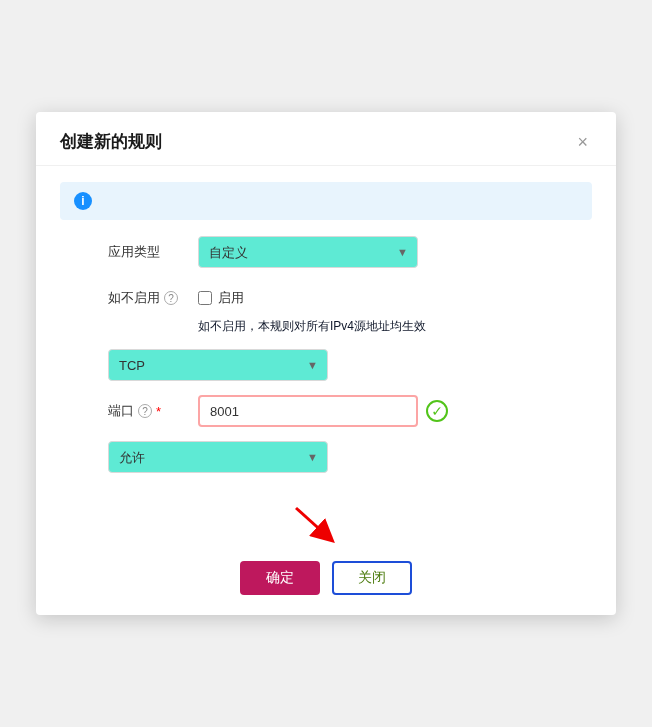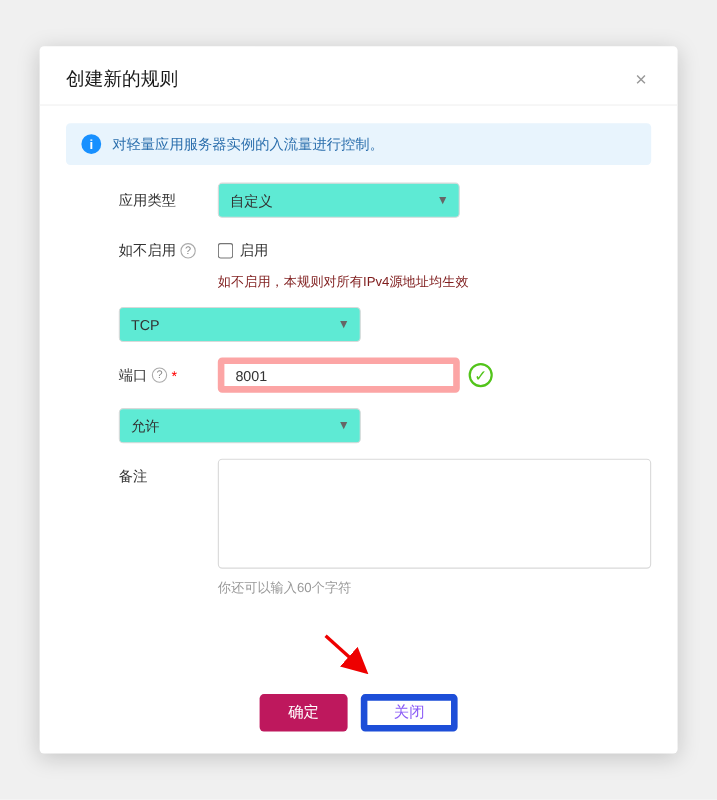--- a/index.html
+++ b/index.html
@@ -23,21 +23,21 @@
     }
     .dialog-header {
       display: flex;
       align-items: center;
       justify-content: space-between;
       padding: 18px 24px 12px 24px;
       border-bottom: 1px solid #f0f0f0;
     }
     .dialog-title {
       font-size: 17px;
-      font-weight: normal;
+      font-weight: bold;
       color: #1a1a1a;
     }
     .close-btn {
       cursor: pointer;
       font-size: 18px;
       color: #999;
       background: none;
       border: none;
       line-height: 1;
       padding: 2px 4px;
@@ -147,33 +147,33 @@
       width: 14px;
       height: 14px;
       cursor: pointer;
     }
     .checkbox-label {
       font-size: 13px;
       color: #333;
     }
     .sub-hint {
       font-size: 12px;
-      color: #7f1d1d;
+      color: #0f172a;
       margin-top: 4px;
     }
 
     .port-row {
       display: flex;
       align-items: center;
       gap: 8px;
     }
     .port-input {
       width: 220px;
       height: 32px;
-      border: 6px solid #fca5a5;
+      border: 2px solid #fca5a5;
       border-radius: 4px;
       padding: 0 10px;
       font-size: 13px;
       color: #333;
       outline: none;
     }
     .check-circle {
       width: 22px;
       height: 22px;
       border-radius: 50%;
@@ -223,22 +223,22 @@
       border: none;
       border-radius: 4px;
       padding: 0 24px;
       height: 34px;
       font-size: 14px;
       cursor: pointer;
       min-width: 80px;
     }
     .btn-cancel {
       background: #fff;
-      color: #8b5cf6;
-      border: 6px solid #1d4ed8;
+      color: #4d7c0f;
+      border: 2px solid #1d4ed8;
       border-radius: 4px;
       padding: 0 24px;
       height: 34px;
       font-size: 14px;
       cursor: pointer;
       min-width: 80px;
     }
 
     
     .arrow-svg {
@@ -251,21 +251,20 @@
 
 <div class="dialog">
 
   <div class="dialog-header">
     <span class="dialog-title">创建新的规则</span>
     <button class="close-btn">×</button>
   </div>
 
   <div class="info-banner">
     <div class="info-icon">i</div>
-    <span class="info-text">对轻量应用服务器实例的入流量进行控制。</span>
   </div>
 
   <div class="form-body">
 
     <div class="form-row">
       <div class="form-label">
         <span>应用类型</span>
       </div>
       <div class="form-control">
         <div class="select-wrapper">
@@ -326,29 +325,20 @@
         <div class="select-wrapper">
           <select>
             <option>允许</option>
             <option>拒绝</option>
           </select>
           <span class="select-arrow">▼</span>
         </div>
       </div>
     </div>
 
-    <div class="form-row">
-      <div class="form-label">
-        <span>备注</span>
-      </div>
-      <div class="form-control">
-        <textarea class="textarea-control" style=""></textarea>
-        <div class="char-hint">你还可以输入60个字符</div>
-      </div>
-    </div>
 
   </div>
 
   <div class="arrow-container">
     <svg class="arrow-svg" width="80" height="40" viewBox="0 0 80 40">
       <defs>
         <marker id="arrowhead" markerWidth="8" markerHeight="8" refX="4" refY="4" orient="auto">
           <polygon points="0 0, 8 4, 0 8" fill="#e00"></polygon>
         </marker>
       </defs>

